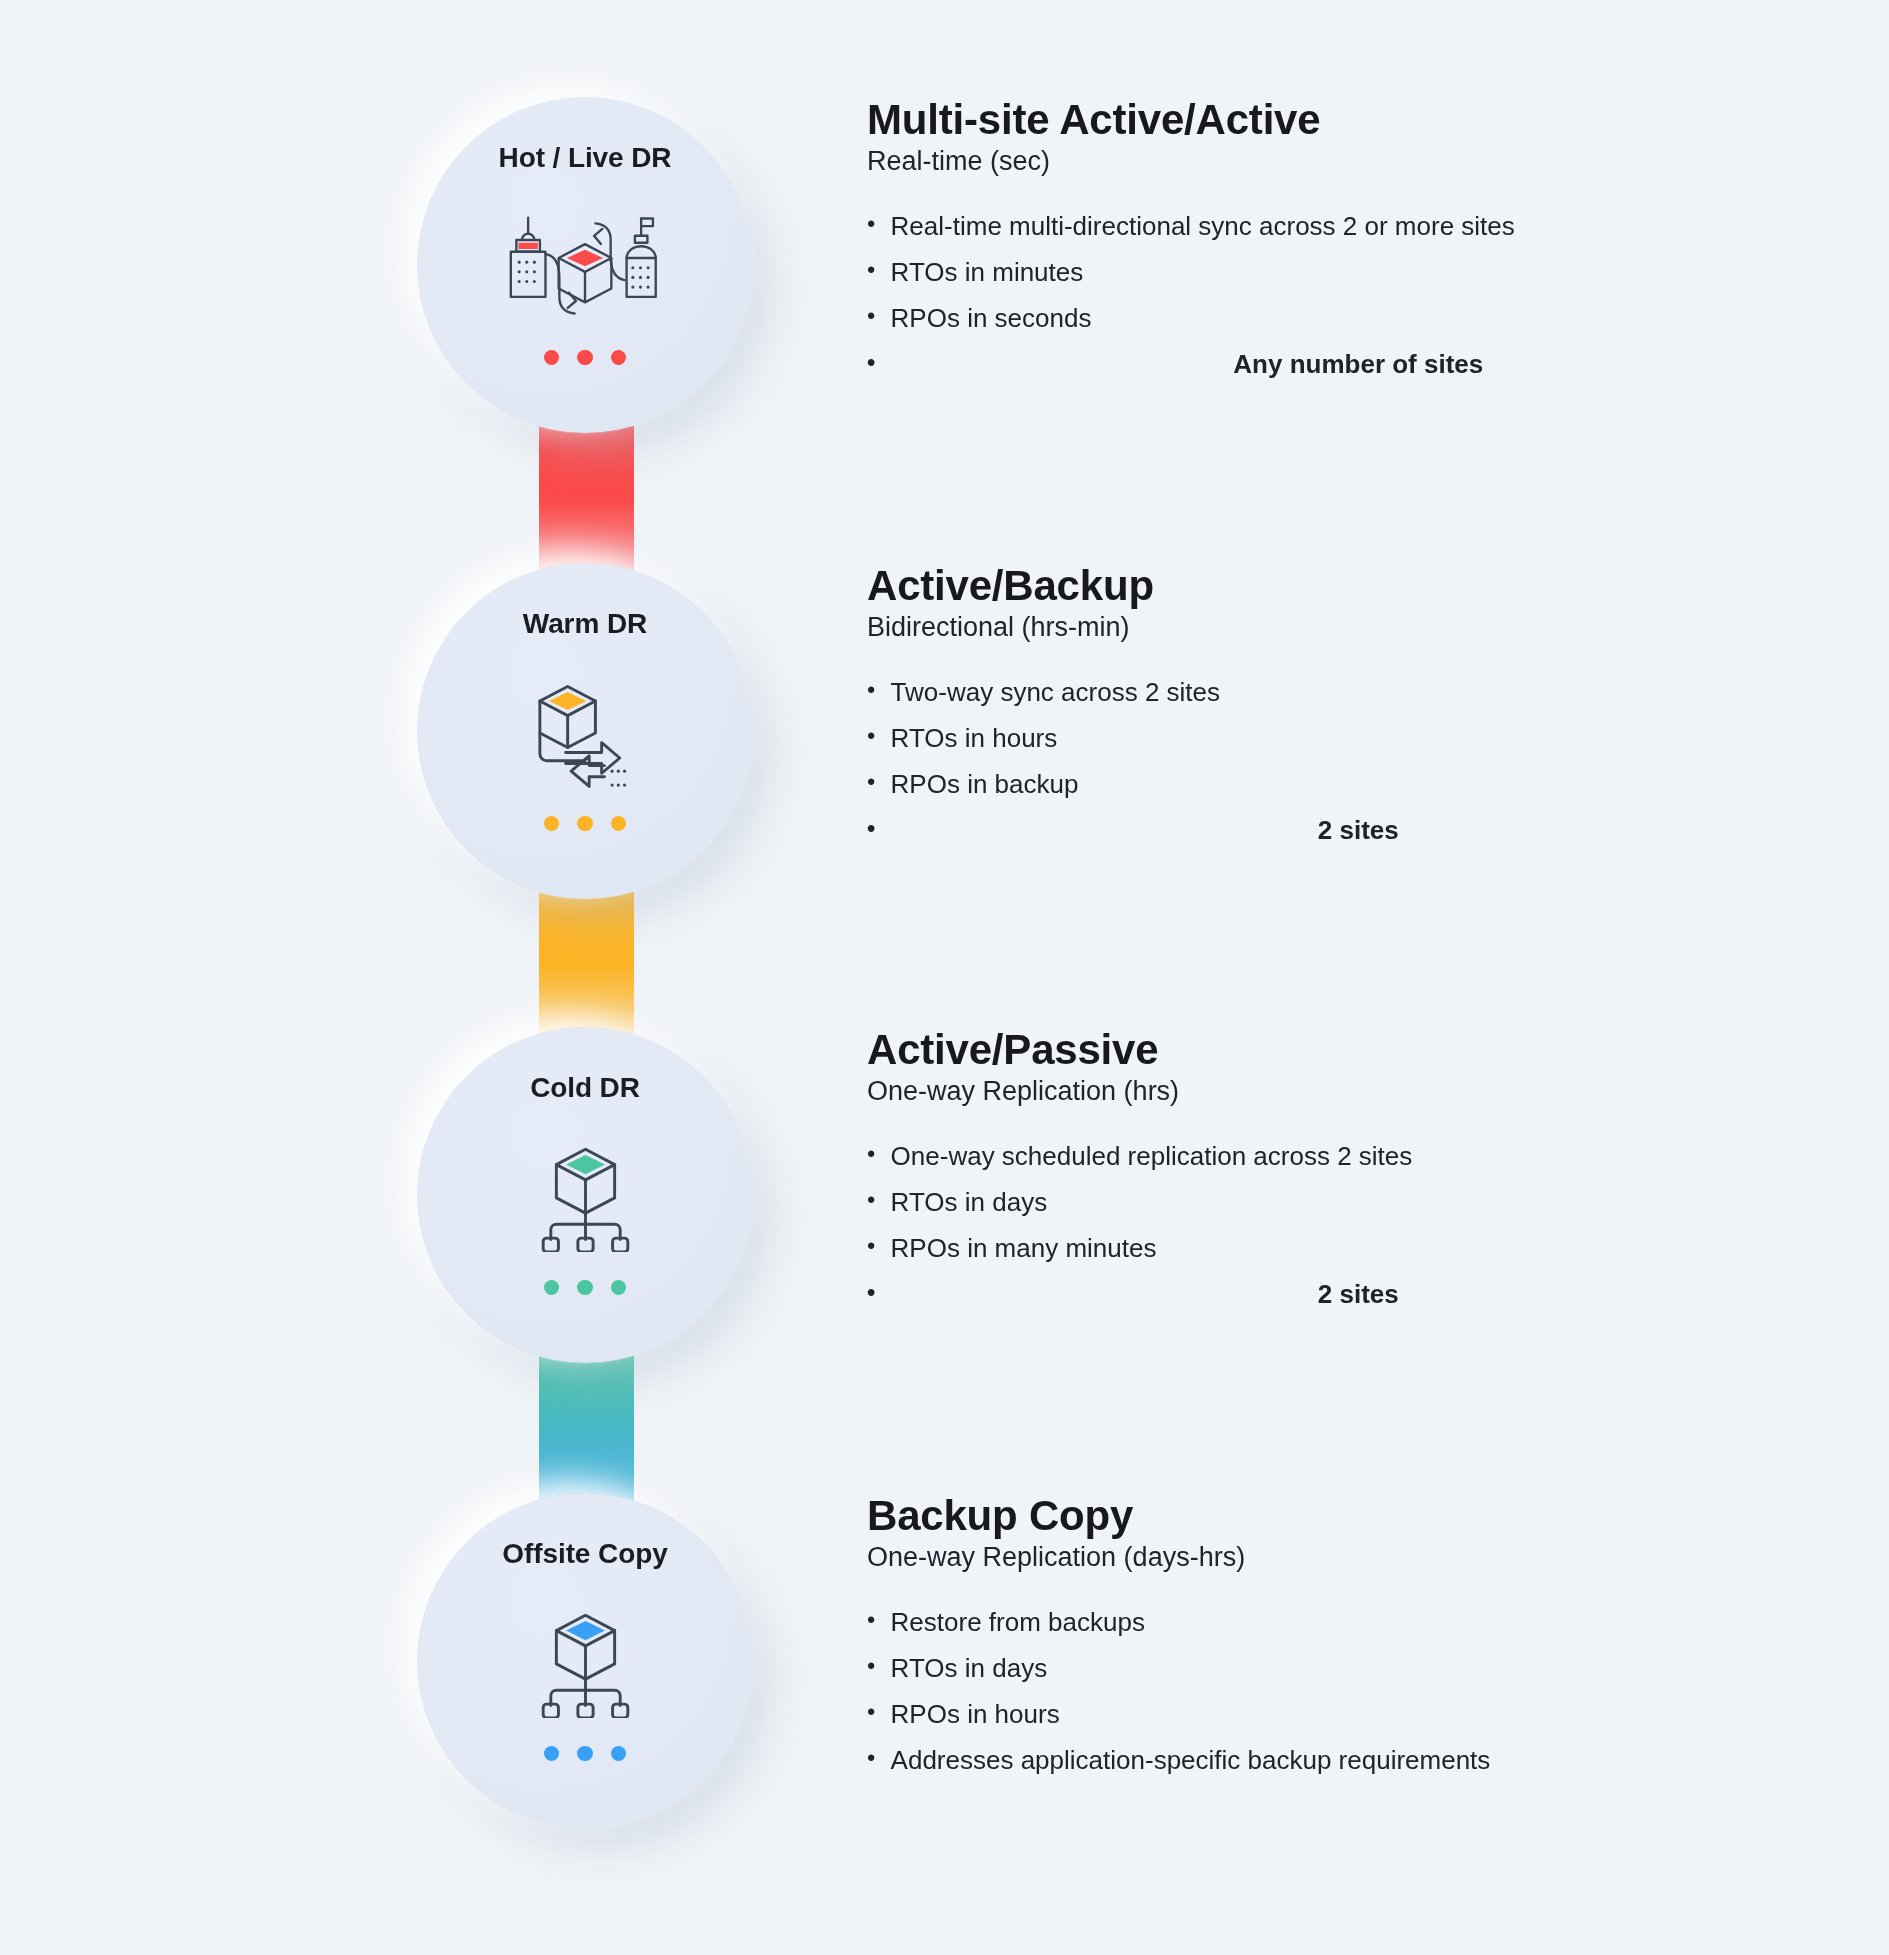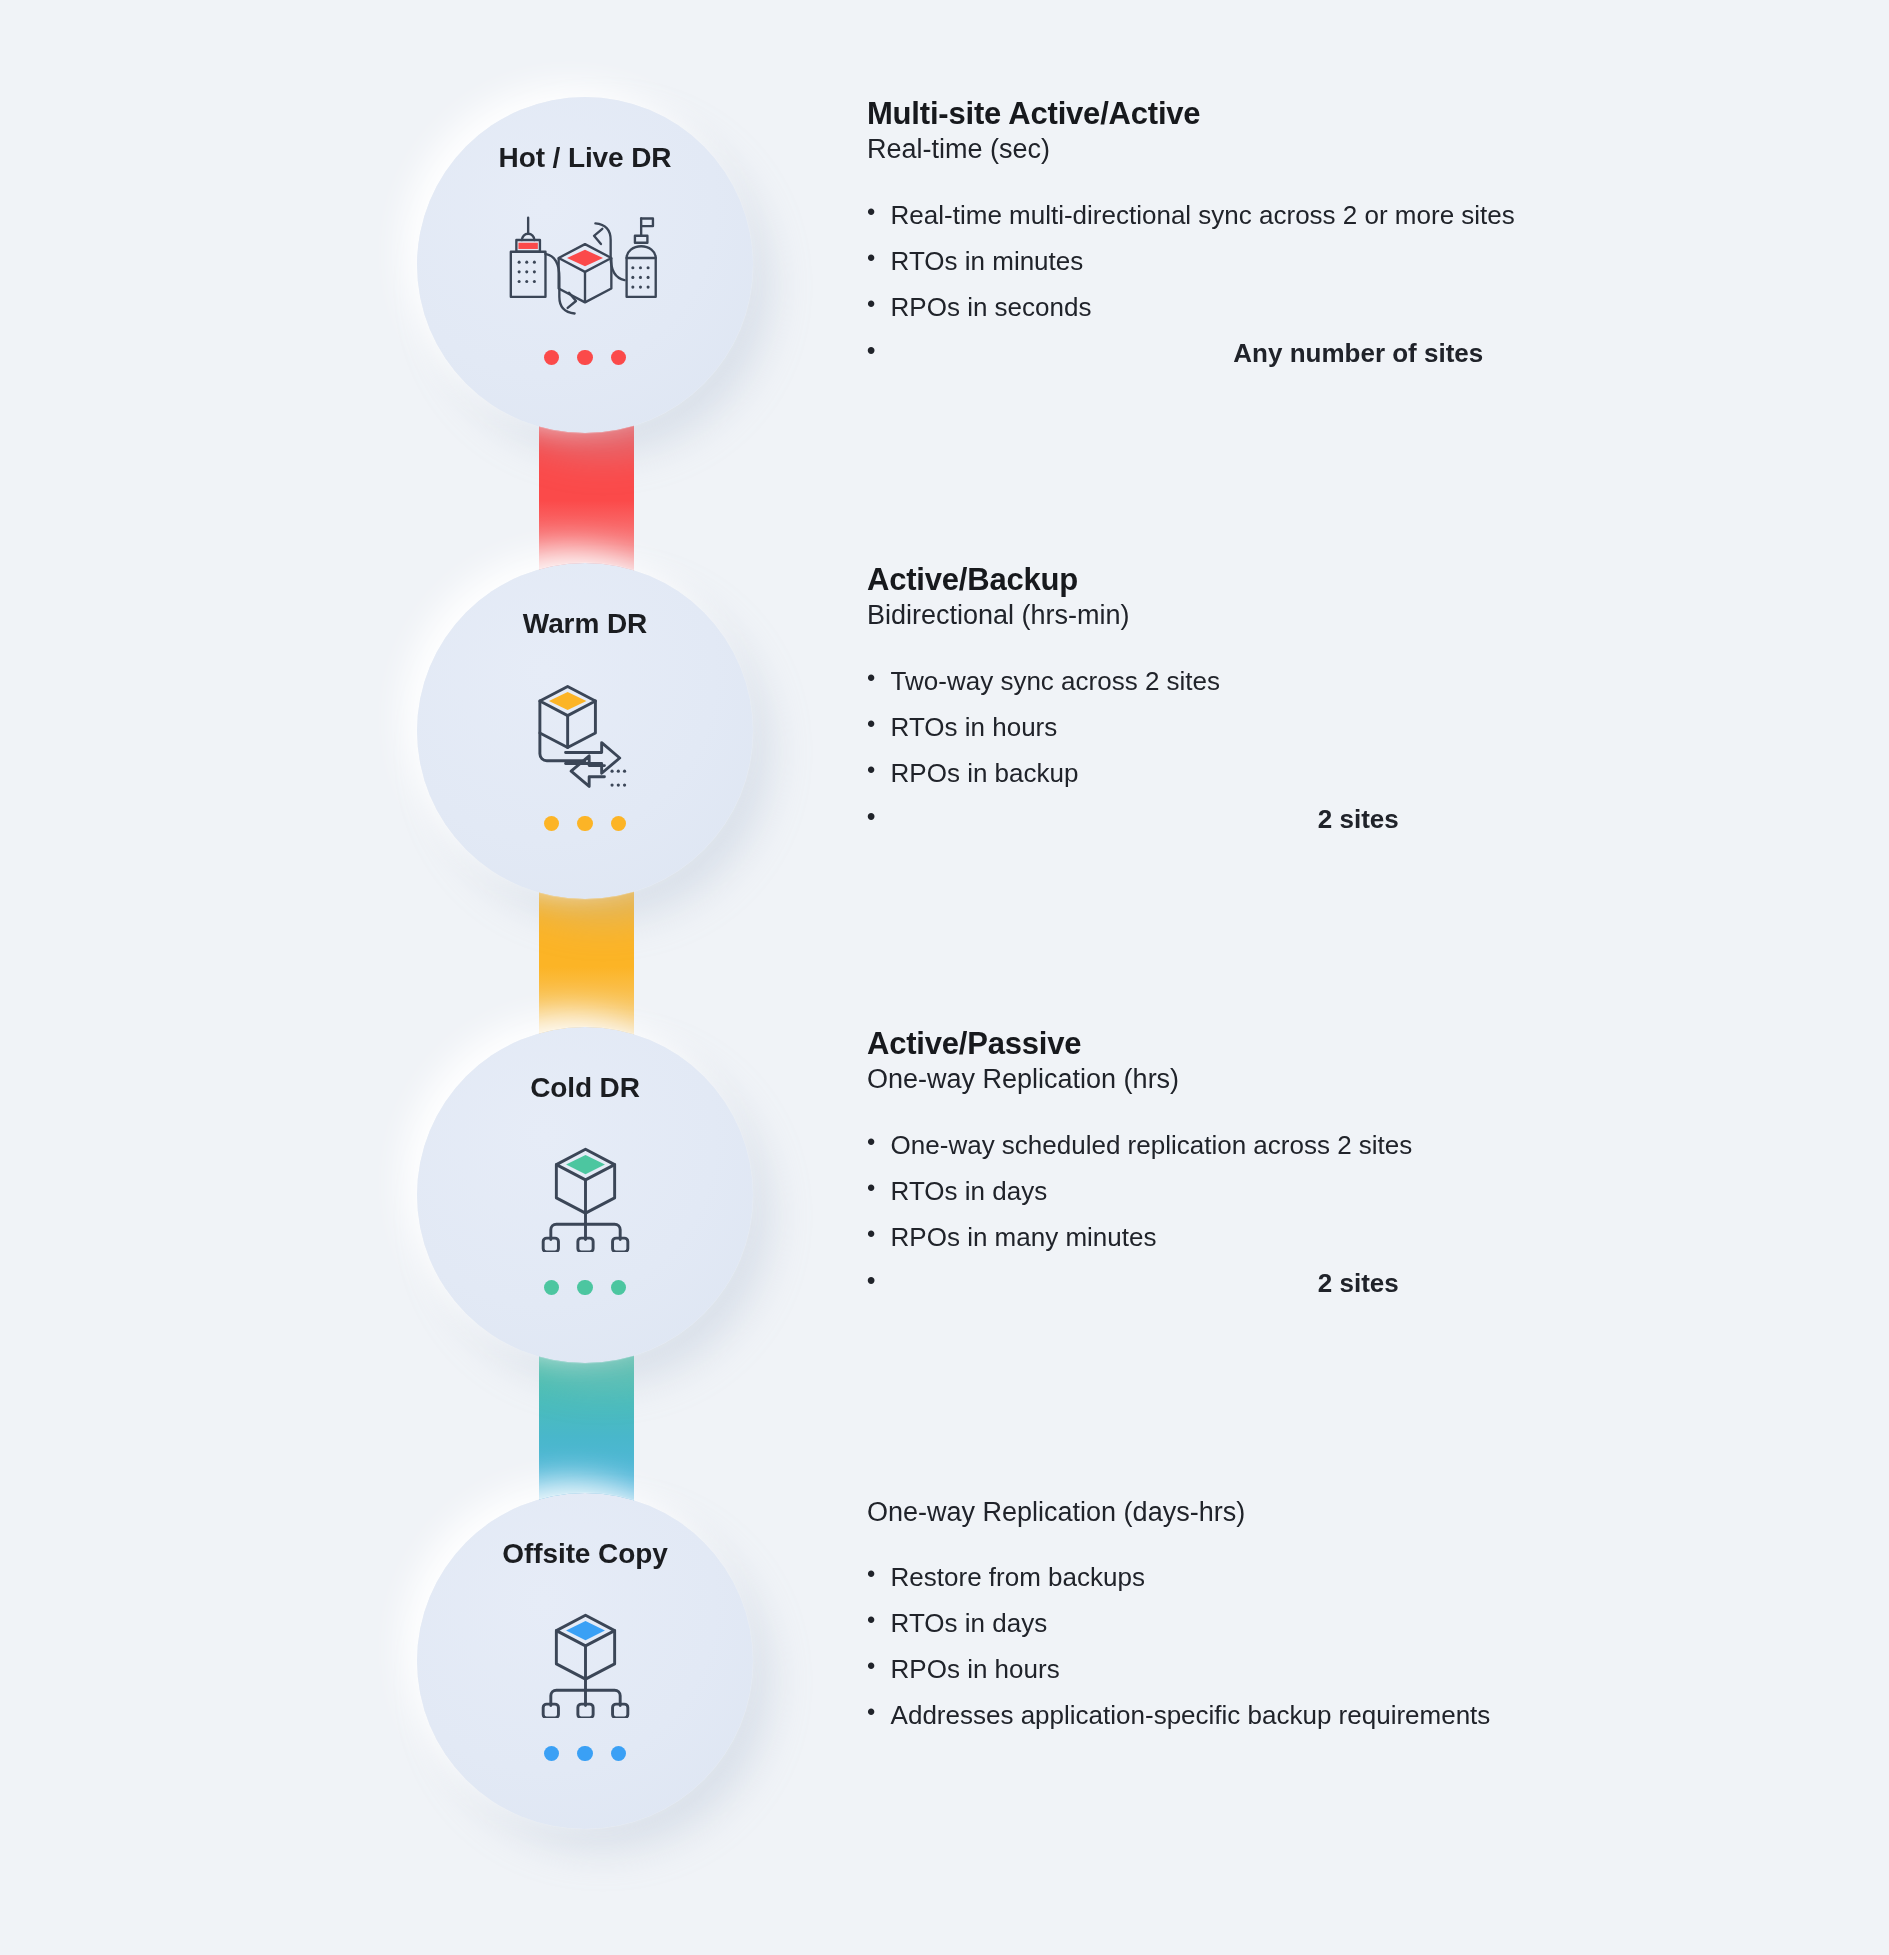--- a/index.html
+++ b/index.html
@@ -95,21 +95,21 @@
   }
 
   
   .panel {
     position: absolute;
     left: 867px;
     top: 0;
     width: 959px;
   }
   .panel-title {
-    font-size: 31px;
+    font-size: 42px;
     font-weight: bold;
     color: #17191d;
     letter-spacing: -0.2px;
     line-height: 1.08;
   }
   .panel-subtitle {
     margin-top: 4px;
     font-size: 27px;
     font-weight: normal;
     color: #20232a;
@@ -323,20 +323,21 @@
           <path d="M80 20 L108 34 L80 48 L52 34 Z" fill="#3aa0f5"></path>
         </svg>
       </div>
       <div class="dots">
         <span class="dot" style="background:#3aa0f5"></span>
         <span class="dot" style="background:#3aa0f5"></span>
         <span class="dot" style="background:#3aa0f5"></span>
       </div>
     </div>
     <div class="panel">
+      <div class="panel-title">Backup Copy</div>
       <div class="panel-subtitle">One-way Replication (days-hrs)</div>
       <ul class="bullets">
         <li>Restore from backups</li>
         <li>RTOs in days</li>
         <li>RPOs in hours</li>
         <li>Addresses application-specific backup requirements</li>
       </ul>
     </div>
   </div>
 

